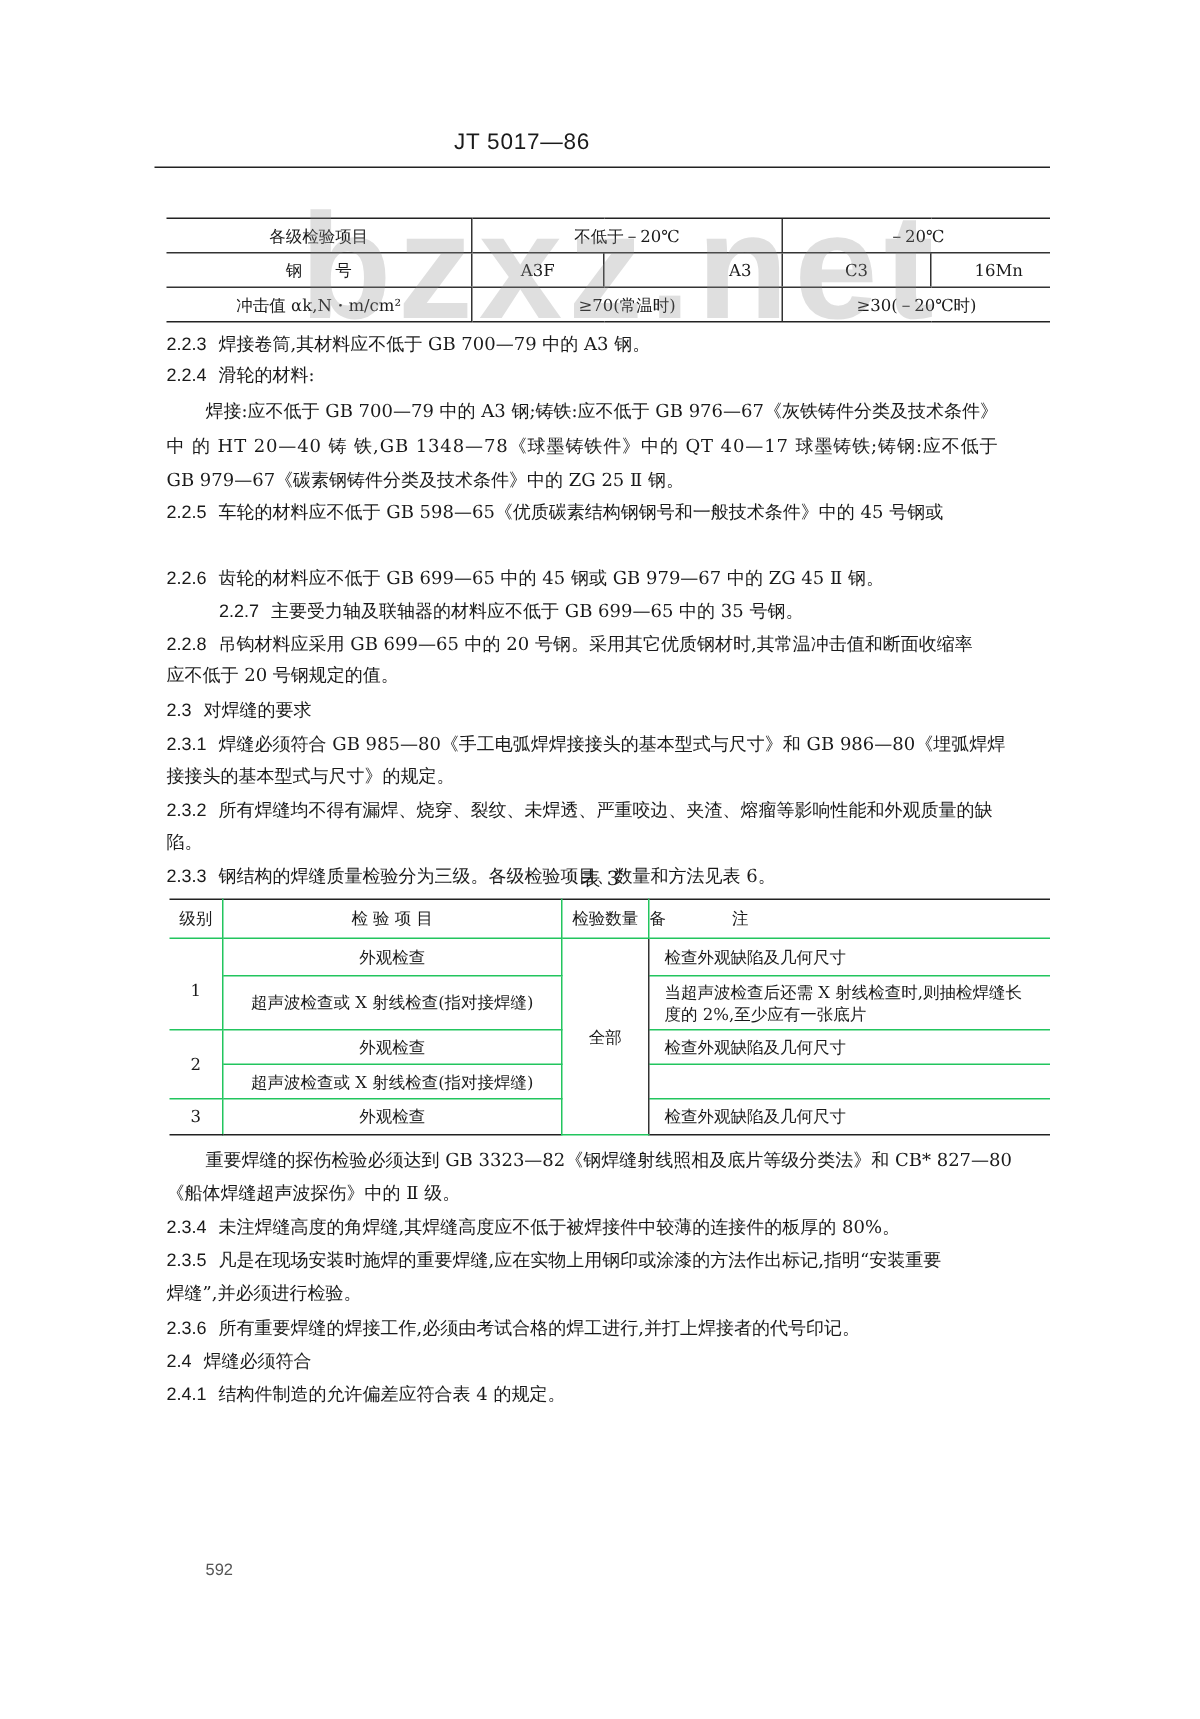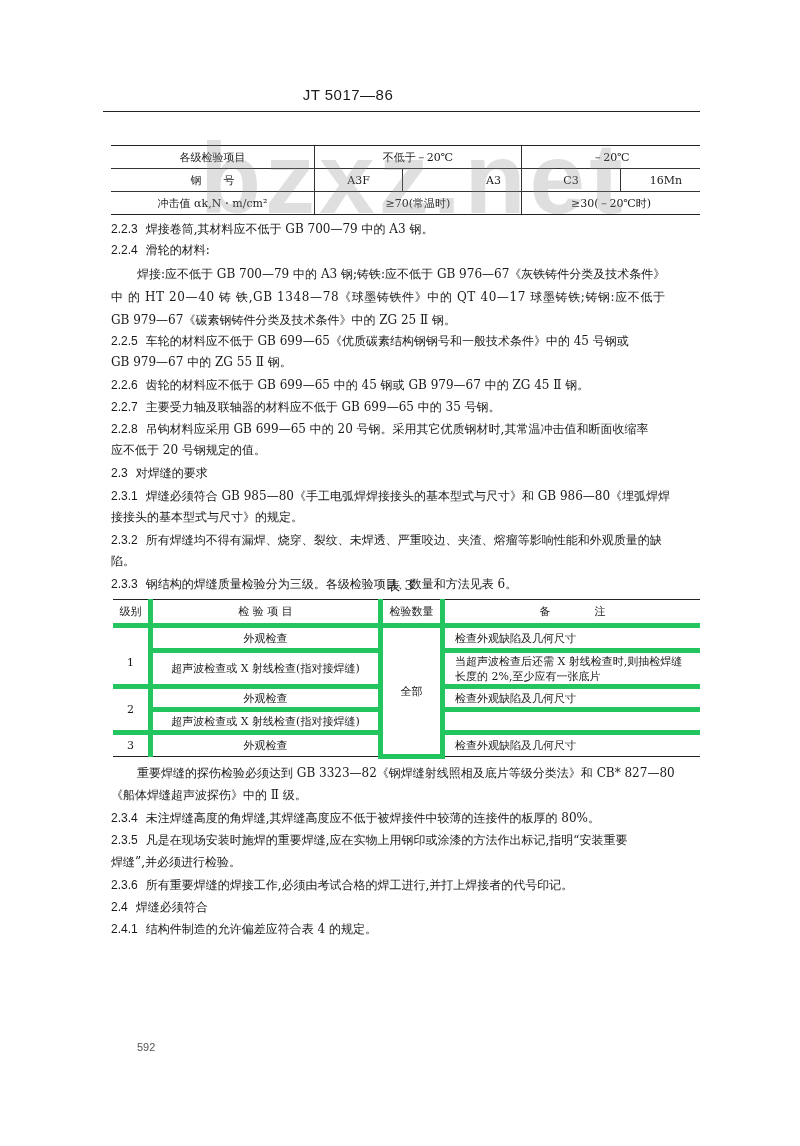--- a/index.html
+++ b/index.html
@@ -21,21 +21,21 @@
   #t2 tr:first-child td { border-top: 1.5px solid #222; }
   #t2 tr:last-child td { border-bottom: 1.5px solid #222; }
   .watermark { position: absolute; left: 200px; top: 128px; font-family: "Liberation Sans", "DejaVu Sans", sans-serif;
                font-weight: bold; font-size: 100px; color: rgba(140,140,140,0.28); letter-spacing: 4px;
                line-height: 1; pointer-events: none; }
   .p { position: absolute; left: 111px; width: 594px; font-size: 12px; line-height: 20.5px; text-align: justify; white-space: nowrap; }
   .p .num { display: inline-block; margin-right: 8px; font-family: "Liberation Sans", "DejaVu Sans", sans-serif; }
   .indent { text-indent: 26px; }
   
   #t3 { left: 113px; top: 599px; width: 587px; font-size: 11px; }
-  #t3 td { border: 5px solid #22c55e; }
+  #t3 td { border: 1px solid #22c55e; }
   #t3 tr:first-child td { border-top: 1.5px solid #222; }
   #t3 tr:last-child td { border-bottom: 1.5px solid #222; }
   #t3 td.c0 { border-left: none; width: 35px; }
   #t3 td.c3 { border-right: none; text-align: left; padding-left: 10px; line-height: 15px; }
   #t3 td.c1 { width: 225px; }
   #t3 td.c2 { width: 57px; }
   .pagenum { position: absolute; left: 137px; top: 1041px; font-size: 11px; color: #555;
              font-family: "Liberation Sans", "DejaVu Sans", sans-serif; }
 </style>
 </head>
@@ -75,28 +75,27 @@
     <span class="num">2.2.3</span><span>焊接卷筒,其材料应不低于 GB 700—79 中的 A3 钢。</span>
   </div>
   <div class="p" style="top:240px;">
     <span class="num">2.2.4</span><span>滑轮的材料:</span>
   </div>
   <div class="p indent" style="top:264px;">焊接:应不低于 GB 700—79 中的 A3 钢;铸铁:应不低于 GB 976—67《灰铁铸件分类及技术条件》</div>
   <div class="p" style="top:287px;letter-spacing:0.6px;">中 的 HT 20—40 铸 铁,GB 1348—78《球墨铸铁件》中的 QT 40—17 球墨铸铁;铸钢:应不低于</div>
   <div class="p" style="top:310px;">GB 979—67《碳素钢铸件分类及技术条件》中的 ZG 25 Ⅱ 钢。</div>
 
   <div class="p" style="top:331px;">
-    <span class="num">2.2.5</span><span>车轮的材料应不低于 GB 699—65《优质碳素结构钢钢号和一般技术条件》中的 45 号钢或</span>
+    <span class="num">2.2.5</span><span>车轮的材料应不低于 GB 598—65《优质碳素结构钢钢号和一般技术条件》中的 45 号钢或</span>
   </div>
-  <div class="p" style="top:352px;">GB 979—67 中的 ZG 55 Ⅱ 钢。</div>
 
   <div class="p" style="top:375px;">
     <span class="num">2.2.6</span><span>齿轮的材料应不低于 GB 699—65 中的 45 钢或 GB 979—67 中的 ZG 45 Ⅱ 钢。</span>
   </div>
-  <div class="p" style="top:397px;">
+  <div class="p" style="top:397px;margin-left:35px;">
     <span class="num">2.2.7</span><span>主要受力轴及联轴器的材料应不低于 GB 699—65 中的 35 号钢。</span>
   </div>
   <div class="p" style="top:419px;">
     <span class="num">2.2.8</span><span>吊钩材料应采用 GB 699—65 中的 20 号钢。采用其它优质钢材时,其常温冲击值和断面收缩率</span>
   </div>
   <div class="p" style="top:440px;">应不低于 20 号钢规定的值。</div>
 
   <div class="p" style="top:463px;">
     <span class="num">2.3</span><span>对焊缝的要求</span>
   </div>
@@ -113,21 +112,21 @@
   </div>
 
   <div class="caption" style="top:577px;left:0;">表 3</div>
 
   <table id="t3">
     <tbody>
         <tr style="height:26px;">
       <td class="c0">级别</td>
       <td class="c1">检 验 项 目</td>
       <td class="c2">检验数量</td>
-      <td class="c3" style="text-align:center;padding-left:0;">备　　　　注</td>
+      <td class="c3" style="text-align:left;padding-left:0;">备　　　　注</td>
     </tr>
     <tr style="height:25px;">
       <td class="c0" rowspan="2" style="vertical-align:top;padding-top:28px;">1</td>
       <td class="c1">外观检查</td>
       <td class="c2" rowspan="5" style="border-right:1px solid #333;">全部</td>
       <td class="c3">检查外观缺陷及几何尺寸</td>
     </tr>
     <tr style="height:36px;">
       <td class="c1">超声波检查或 X 射线检查(指对接焊缝)</td>
       <td class="c3" style="white-space:normal;padding-right:14px;">当超声波检查后还需 X 射线检查时,则抽检焊缝长度的 2%,至少应有一张底片</td>

